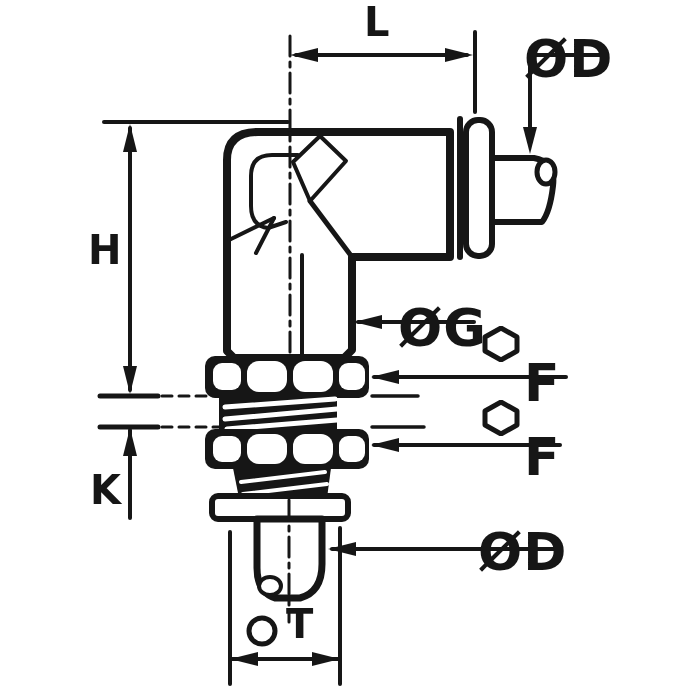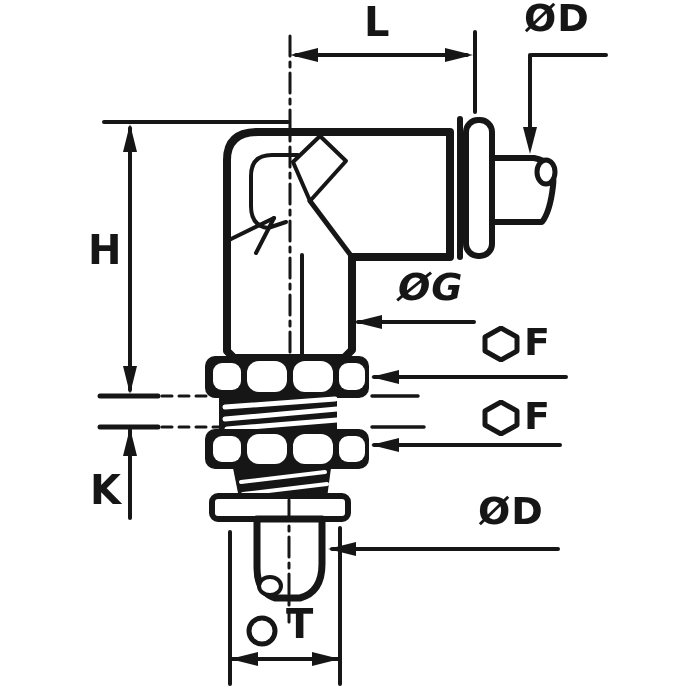--- a/index.html
+++ b/index.html
@@ -15,21 +15,21 @@
     position:absolute;
     font-family:"DejaVu Sans", sans-serif;
     font-weight:700;
     font-size:40px;
     line-height:1;
     color:#161616;
     letter-spacing:1px;
     white-space:nowrap;
     user-select:none;
   }
-  .lbl.small{font-size:38px;}
+  .lbl.small{font-size:52px;margin-top:34px;}
   .sym{position:absolute;}
 </style>
 </head>
 <body>
 
 <div class="canvas">
 
   <svg class="diagram" width="700" height="700" viewBox="0 0 700 700" stroke-linecap="round" stroke-linejoin="round">
 
     <g stroke="#161616" fill="none">
@@ -156,21 +156,21 @@
       <polygon points="340,659 312,652 312,666" fill="#161616" stroke="none"></polygon>
     </g>
   </svg>
 
   <div class="lbl" style="left:364px; top:2px;">L</div>
 
   <div class="lbl small" style="left:524px; top:-1px;">ØD</div>
 
   <div class="lbl" style="left:88px; top:230px;">H</div>
 
-  <div class="lbl small" style="left:398px; top:268px;font-style:italic;">ØG</div>
+  <div class="lbl small" style="left:398px; top:268px;">ØG</div>
 
   <span class="sym" style="left:481px; top:326px;">
     <svg width="40" height="36" viewBox="0 0 40 36">
       <polygon points="20,2 36,11 36,25 20,34 4,25 4,11" fill="none" stroke="#161616" stroke-width="5" stroke-linejoin="round"></polygon>
     </svg>
   </span>
   <div class="lbl small" style="left:524px; top:323px;">F</div>
 
   <span class="sym" style="left:481px; top:400px;">
     <svg width="40" height="36" viewBox="0 0 40 36">

